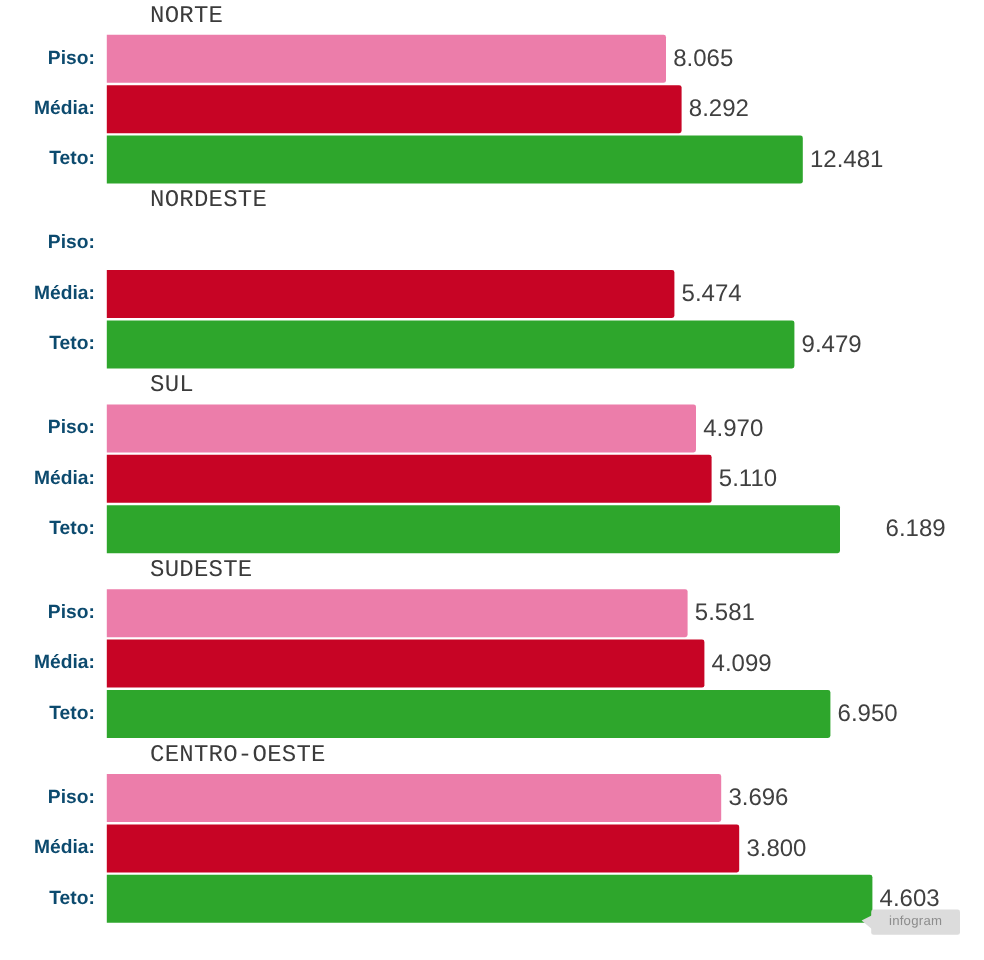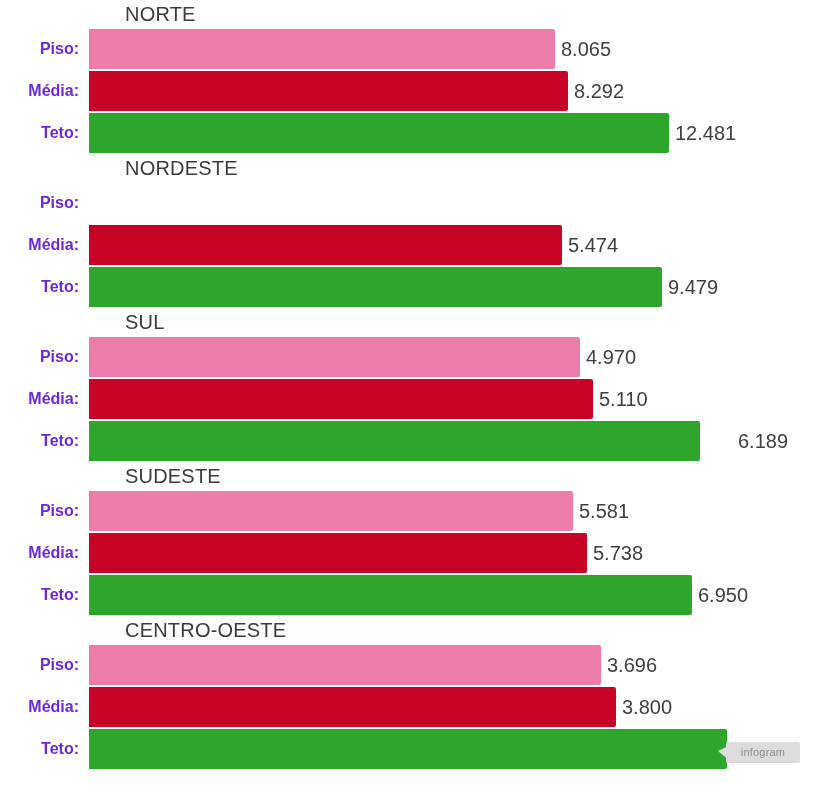--- a/index.html
+++ b/index.html
@@ -30,39 +30,40 @@
     position: relative;
     margin: 0;
     padding: 0 0 0 125px;
     font-size: 20px;
     font-weight: 400;
     letter-spacing: 0.2px;
     color: #3b3b3b;
     line-height: 28px;
     height: 28px;
     white-space: nowrap;
+    font-family: Liberation Mono, monospace;
   }
 
   .row {
     position: relative;
     height: 42px;
     width: 820px;
   }
 
   .row-label {
     position: absolute;
     left: 0;
     top: 0;
     width: 79px;
     height: 42px;
     line-height: 42px;
     text-align: right;
     font-size: 16px;
     font-weight: bold;
-    color: #6d28d9;
+    color: #0c4a6e;
     white-space: nowrap;
   }
 
   .bar-track {
     position: absolute;
     left: 89px;
     top: 1px;
     height: 40px;
     right: 0;
   }
@@ -87,21 +88,21 @@
     font-size: 20px;
     color: #404040;
     white-space: nowrap;
     padding-left: 6px;
   }
 
   
   .watermark {
     position: absolute;
     left: 718px;
-    top: 742px;
+    top: 758px;
     width: 82px;
     height: 22px;
   }
   .watermark .bubble {
     position: absolute;
     left: 8px;
     top: 0;
     width: 74px;
     height: 21px;
     background: #dcdcdc;
@@ -209,21 +210,21 @@
           <div class="row-label">Piso:</div>
           <div class="bar-track">
             <div class="bar piso" style="width: 484px; background: rgb(236, 125, 170);"></div>
             <div class="bar-value" style="left: 484px;">5.581</div>
           </div>
         </div>
         <div class="row">
           <div class="row-label">Média:</div>
           <div class="bar-track">
             <div class="bar media" style="width: 498px; background: rgb(199, 4, 37);"></div>
-            <div class="bar-value" style="left: 498px;">5.738</div>
+            <div class="bar-value" style="left: 498px;">4.099</div>
           </div>
         </div>
         <div class="row">
           <div class="row-label">Teto:</div>
           <div class="bar-track">
             <div class="bar teto" style="width: 603px; background: rgb(46, 166, 44);"></div>
             <div class="bar-value" style="left: 603px;">6.950</div>
           </div>
         </div>
       </div>

